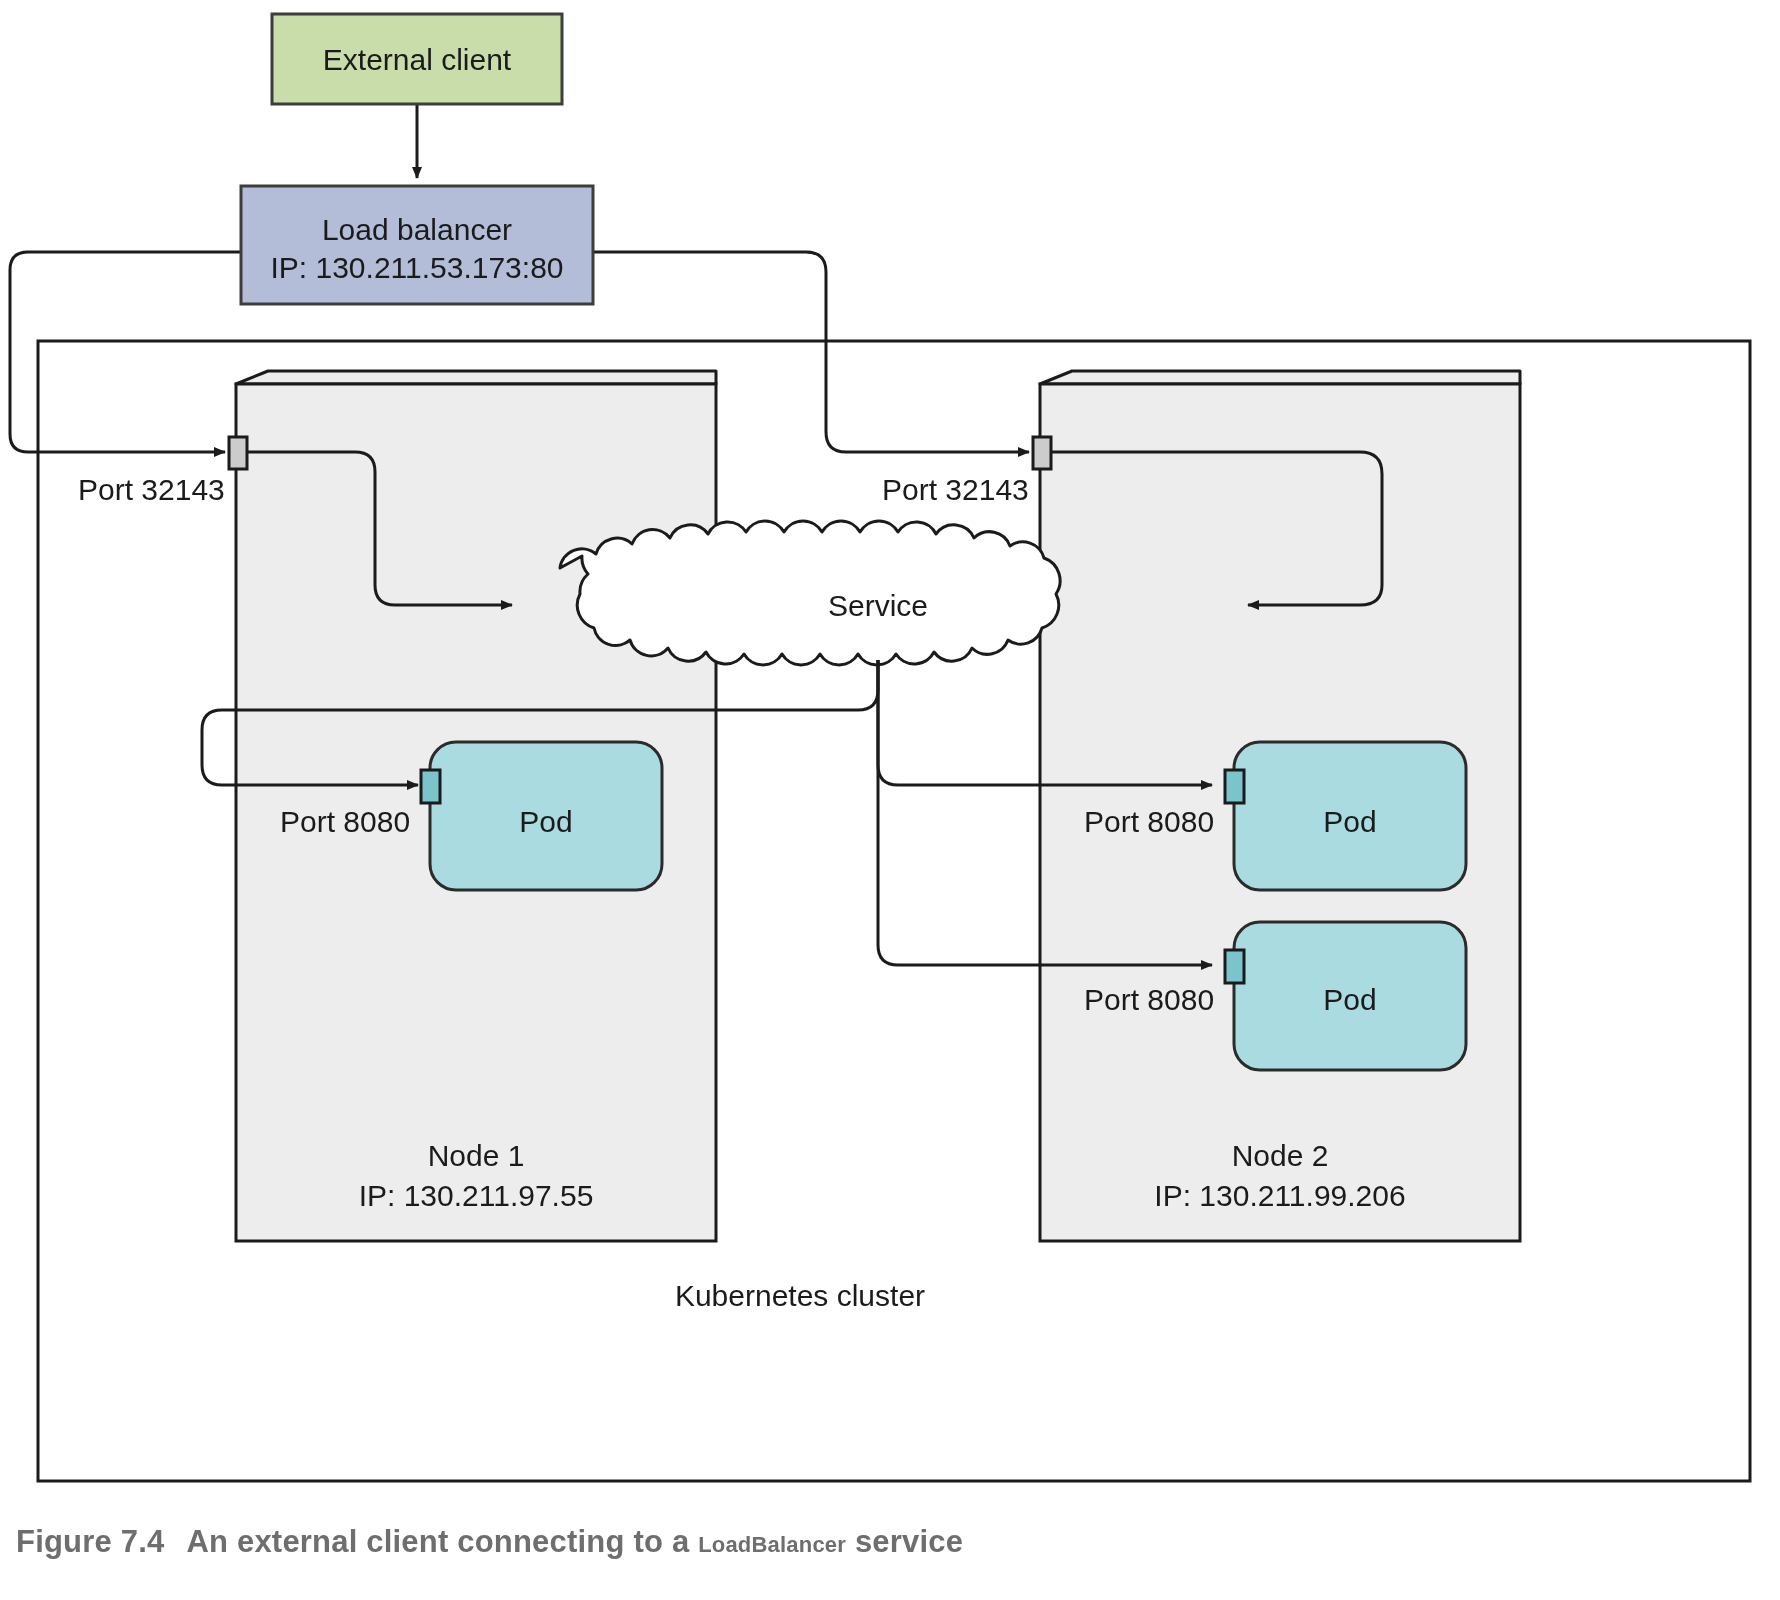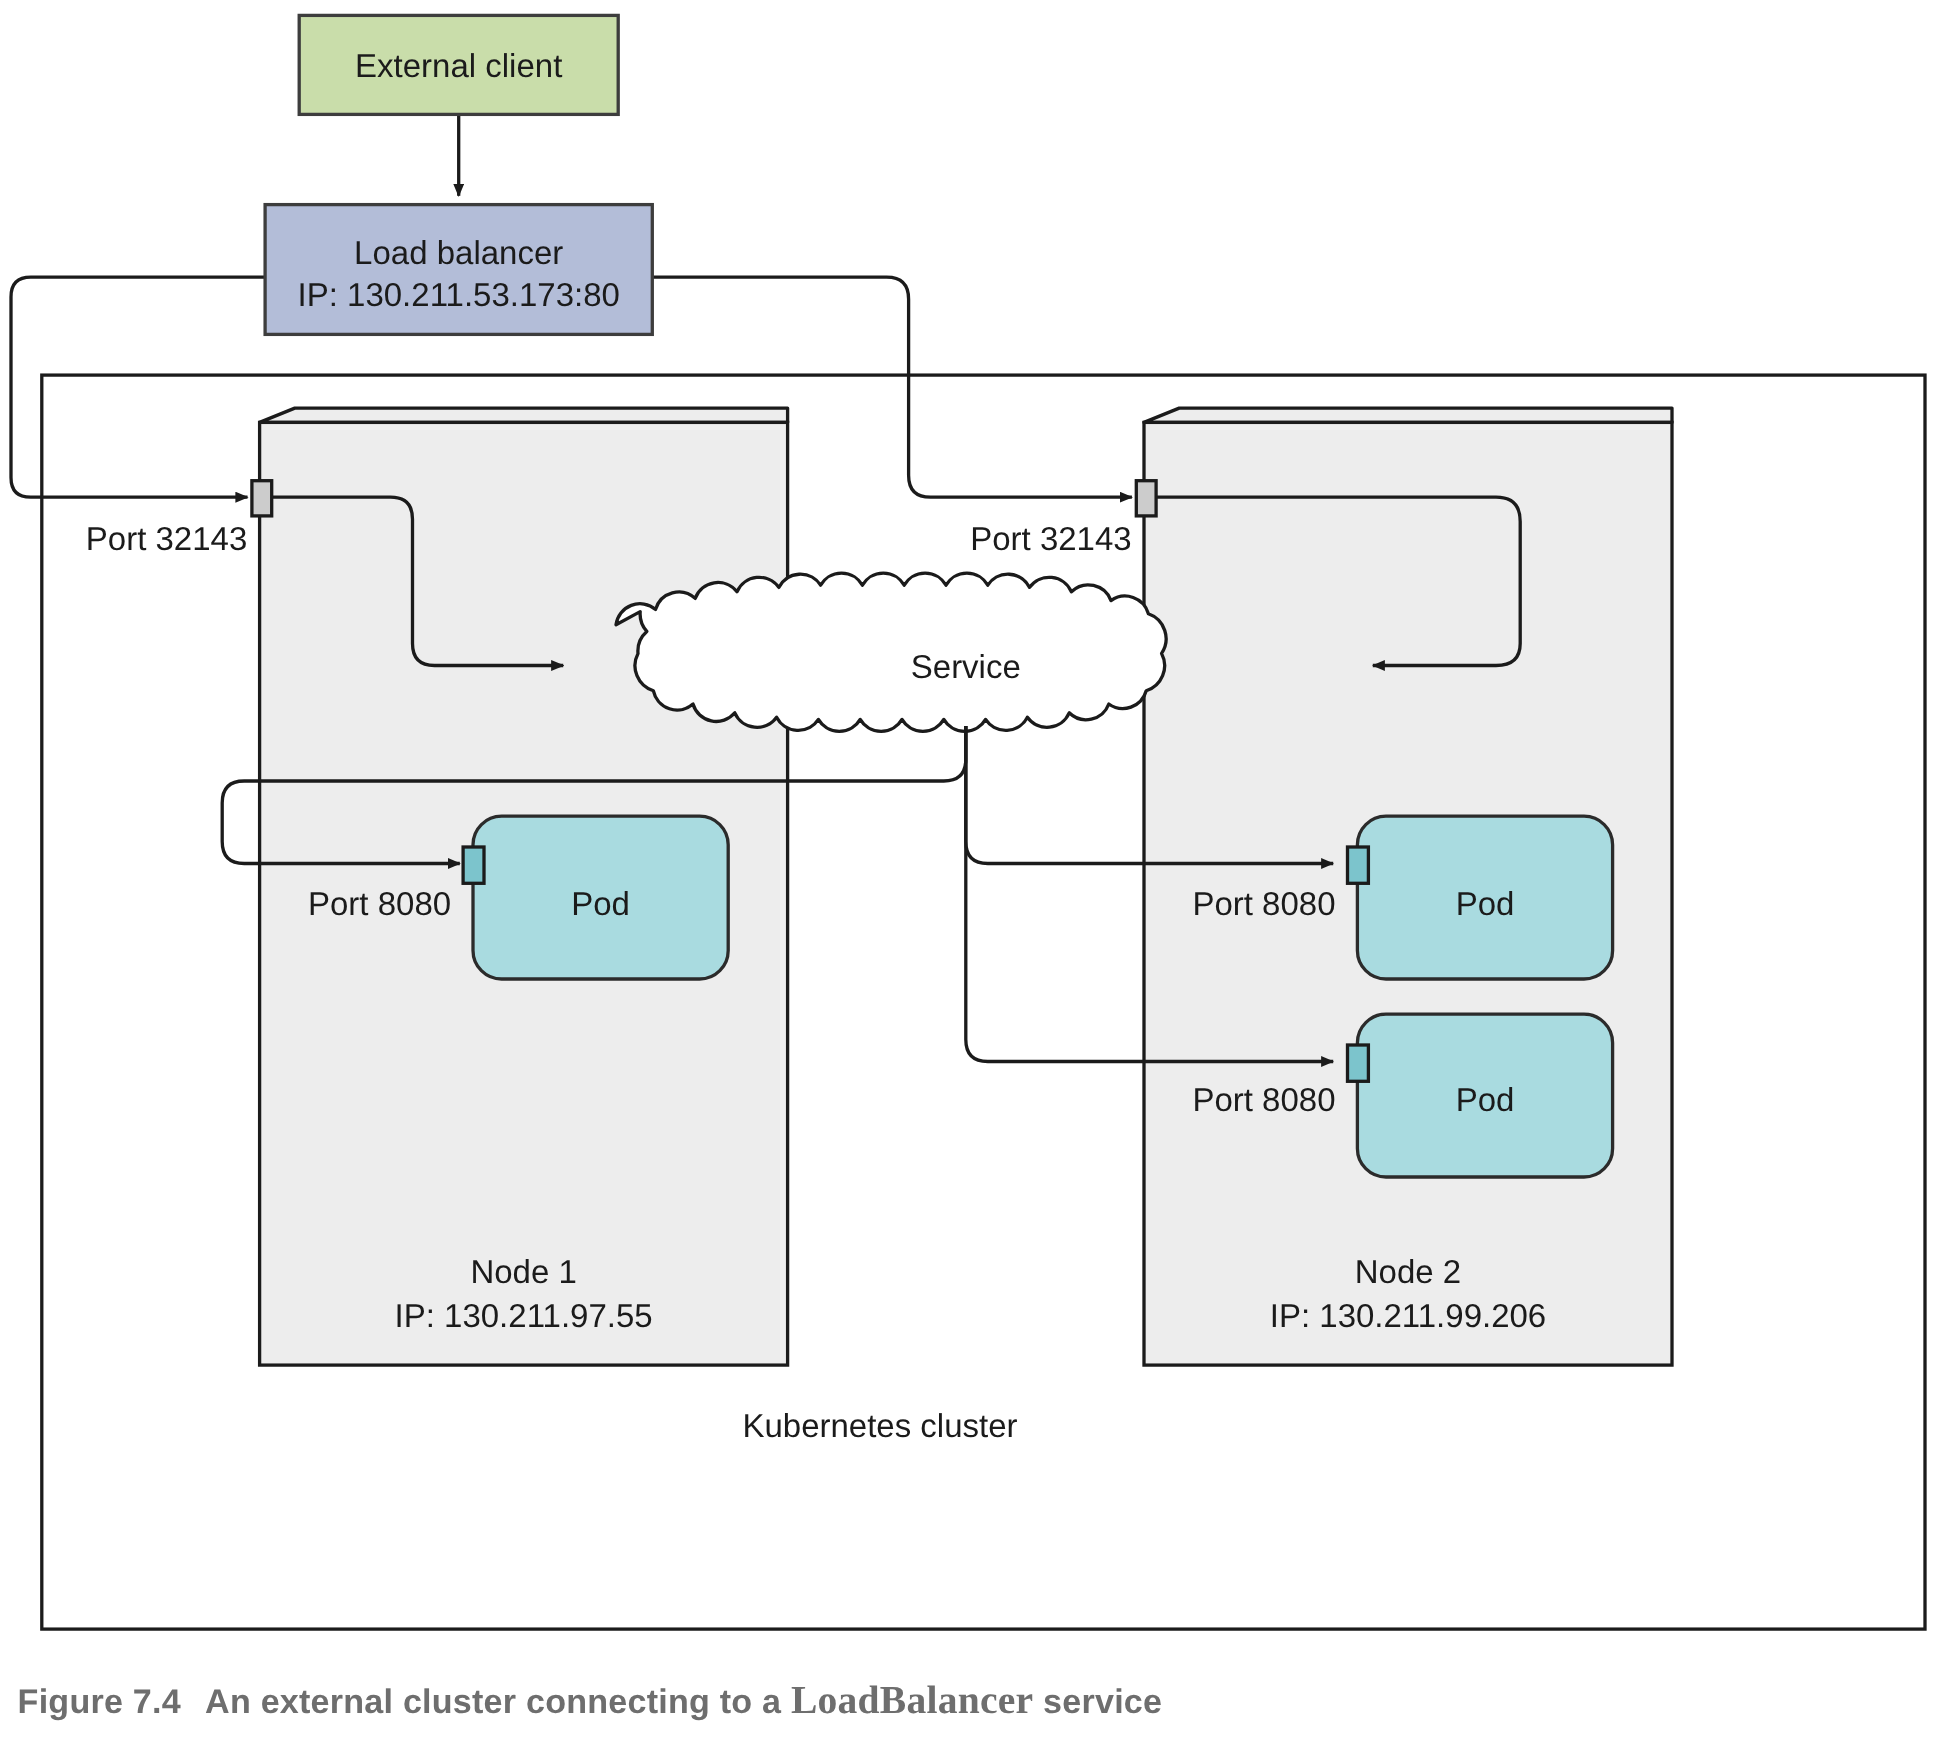--- a/index.html
+++ b/index.html
@@ -41,23 +41,23 @@
     width: 1740px;
     font-family: "Liberation Sans", sans-serif;
     font-weight: bold;
     font-size: 31px;
     color: #6e6e6e;
     letter-spacing: 0.2px;
     white-space: nowrap;
   }
   .caption .fignum { margin-right: 22px; }
   .caption .mono {
-    font-family: Liberation Serif, serif;
+    font-family: Liberation Sans, sans-serif;
     font-weight: bold;
-    font-size: 36px;
+    font-size: 22px;
   }
 </style>
 </head>
 <body>
 
 <div id="diagram-root">
 
   <svg id="diagram-svg" viewBox="0 0 1780 1600" xmlns="http://www.w3.org/2000/svg">
     <defs>
       <marker id="arrowhead" markerWidth="12" markerHeight="10" refX="11" refY="5" orient="auto" markerUnits="userSpaceOnUse">
@@ -173,16 +173,16 @@
 
     <g>
       <rect x="241" y="186" width="352" height="118" fill="#b3bdd8" stroke="#3d3d3d" stroke-width="3"></rect>
       <text class="box-label lbl-28" x="417" y="240" text-anchor="middle">Load balancer</text>
       <text class="box-label lbl-28" x="417" y="278" text-anchor="middle">IP: 130.211.53.173:80</text>
     </g>
 
   </svg>
 
   <div class="caption">
-    <span class="fignum">Figure 7.4</span><span>An external cluster connecting to a </span><span class="mono">LoadBalancer</span><span> service</span>
+    <span class="fignum">Figure 7.4</span><span>An external client connecting to a </span><span class="mono">LoadBalancer</span><span> service</span>
   </div>
 
 </div>
 
 </body></html>

